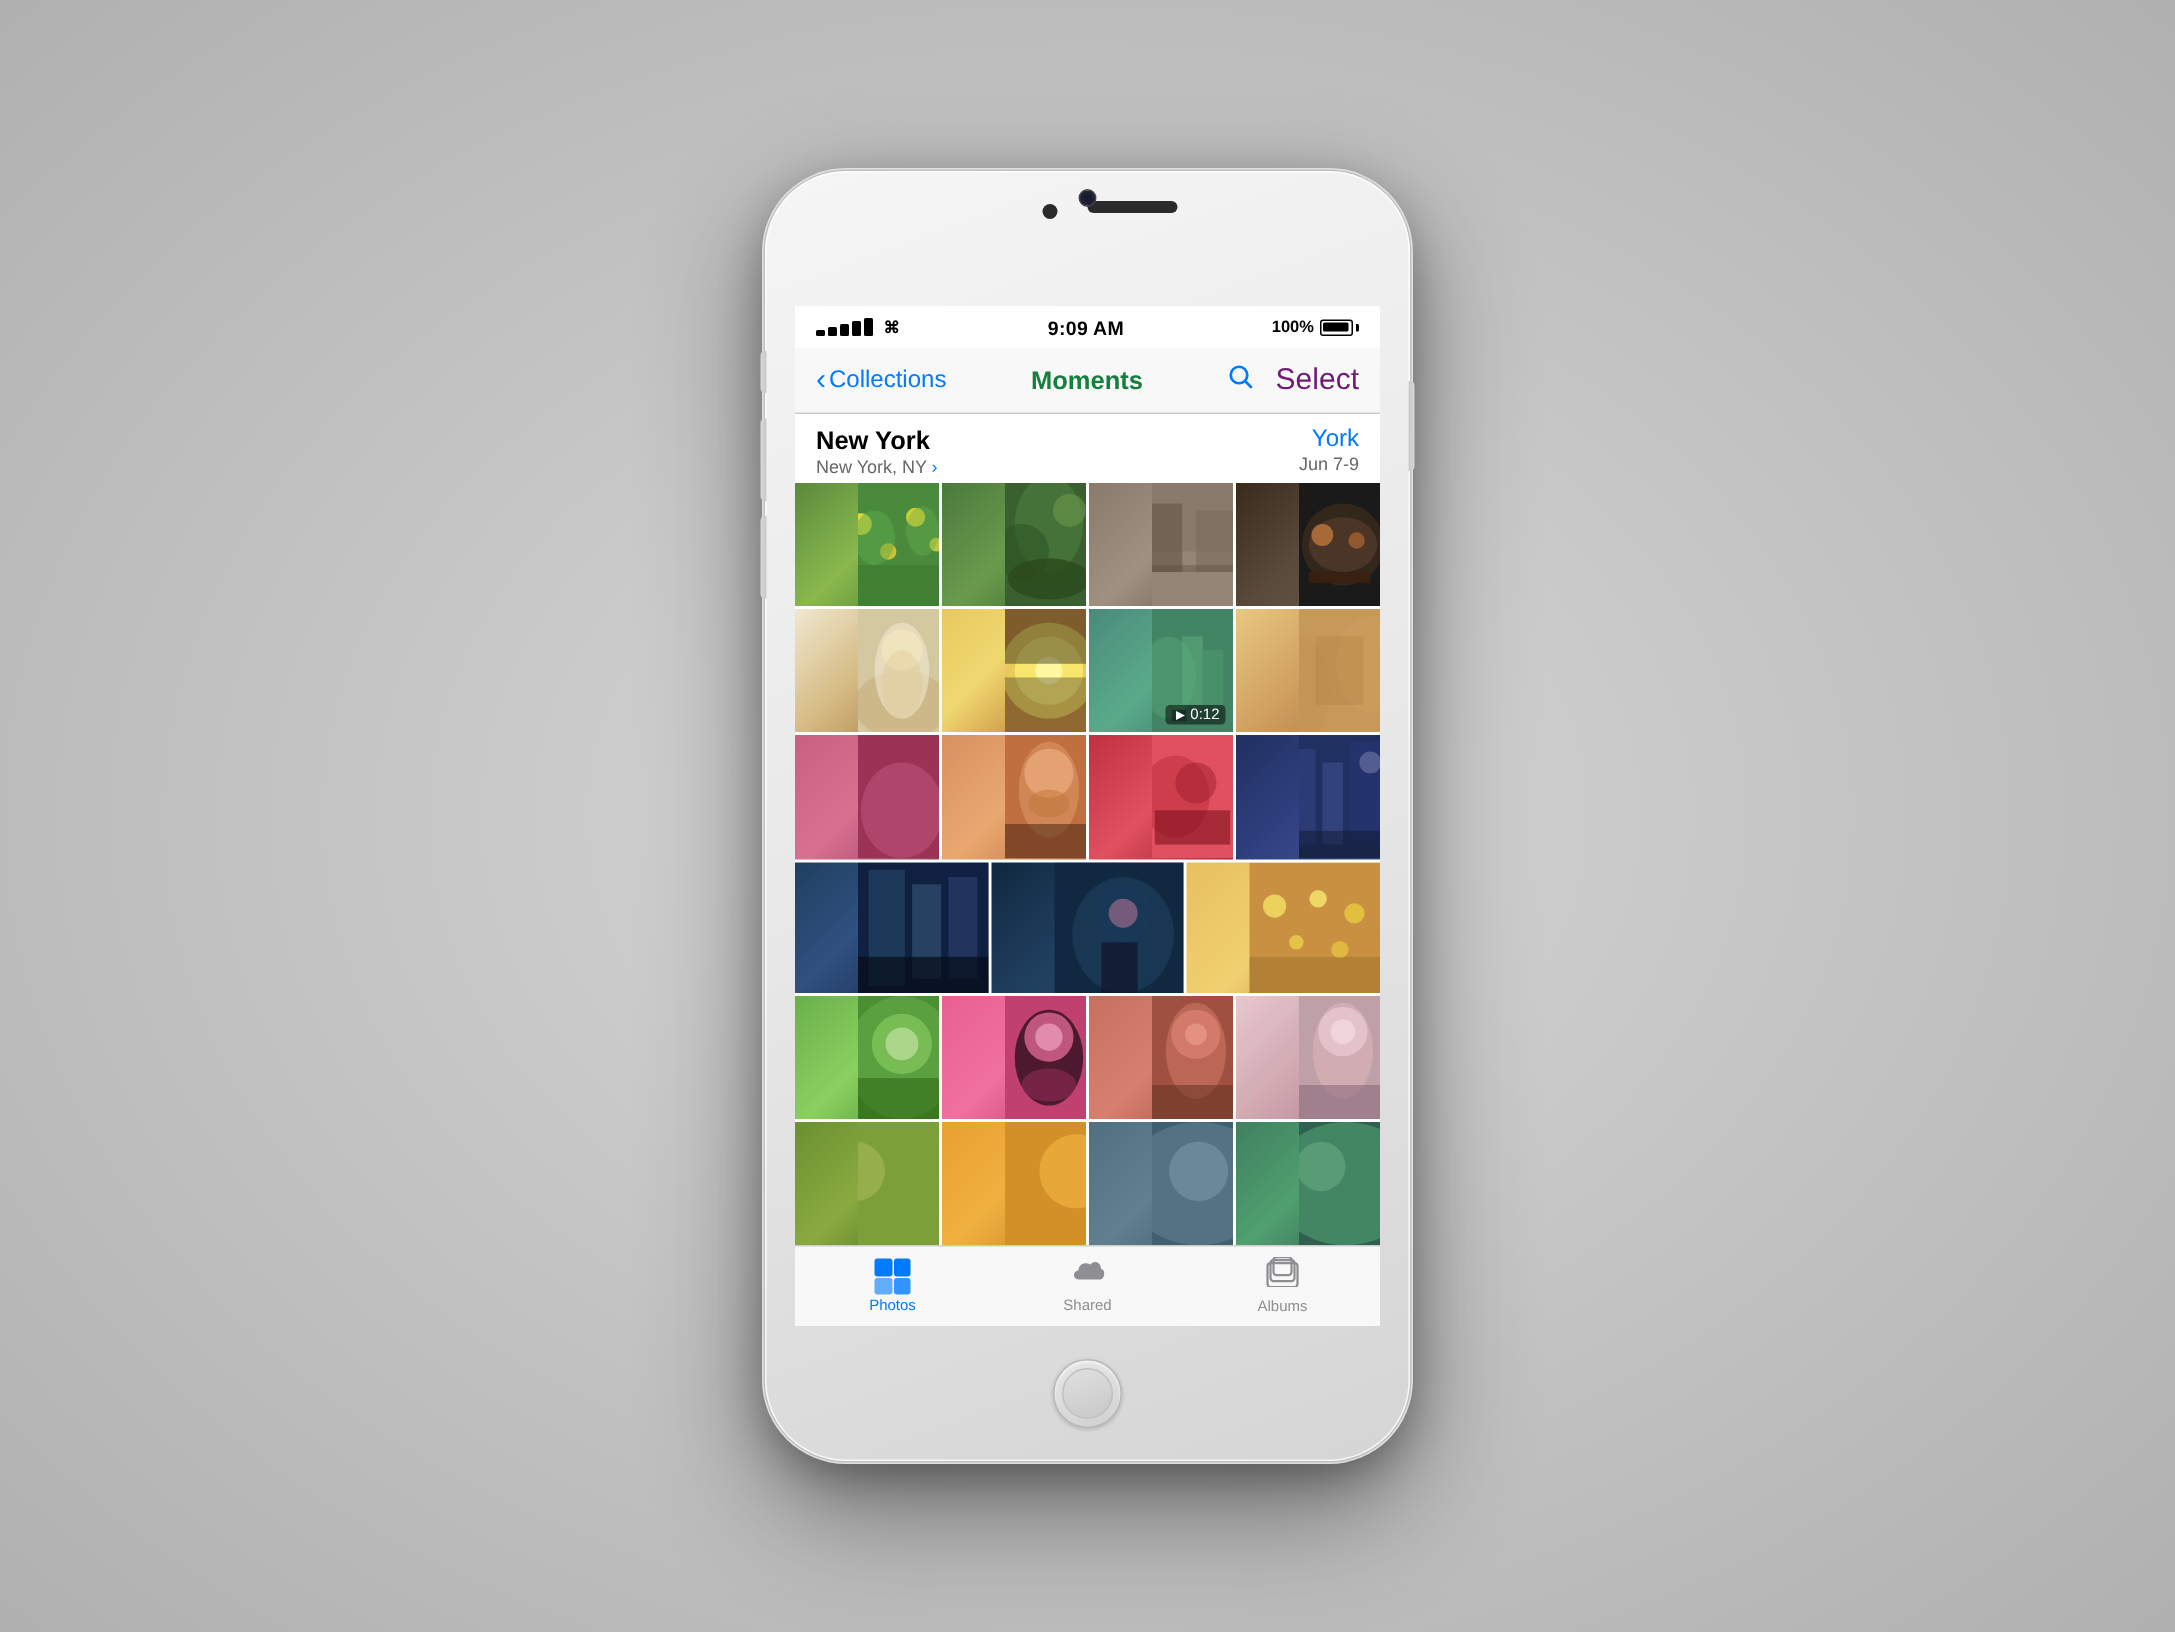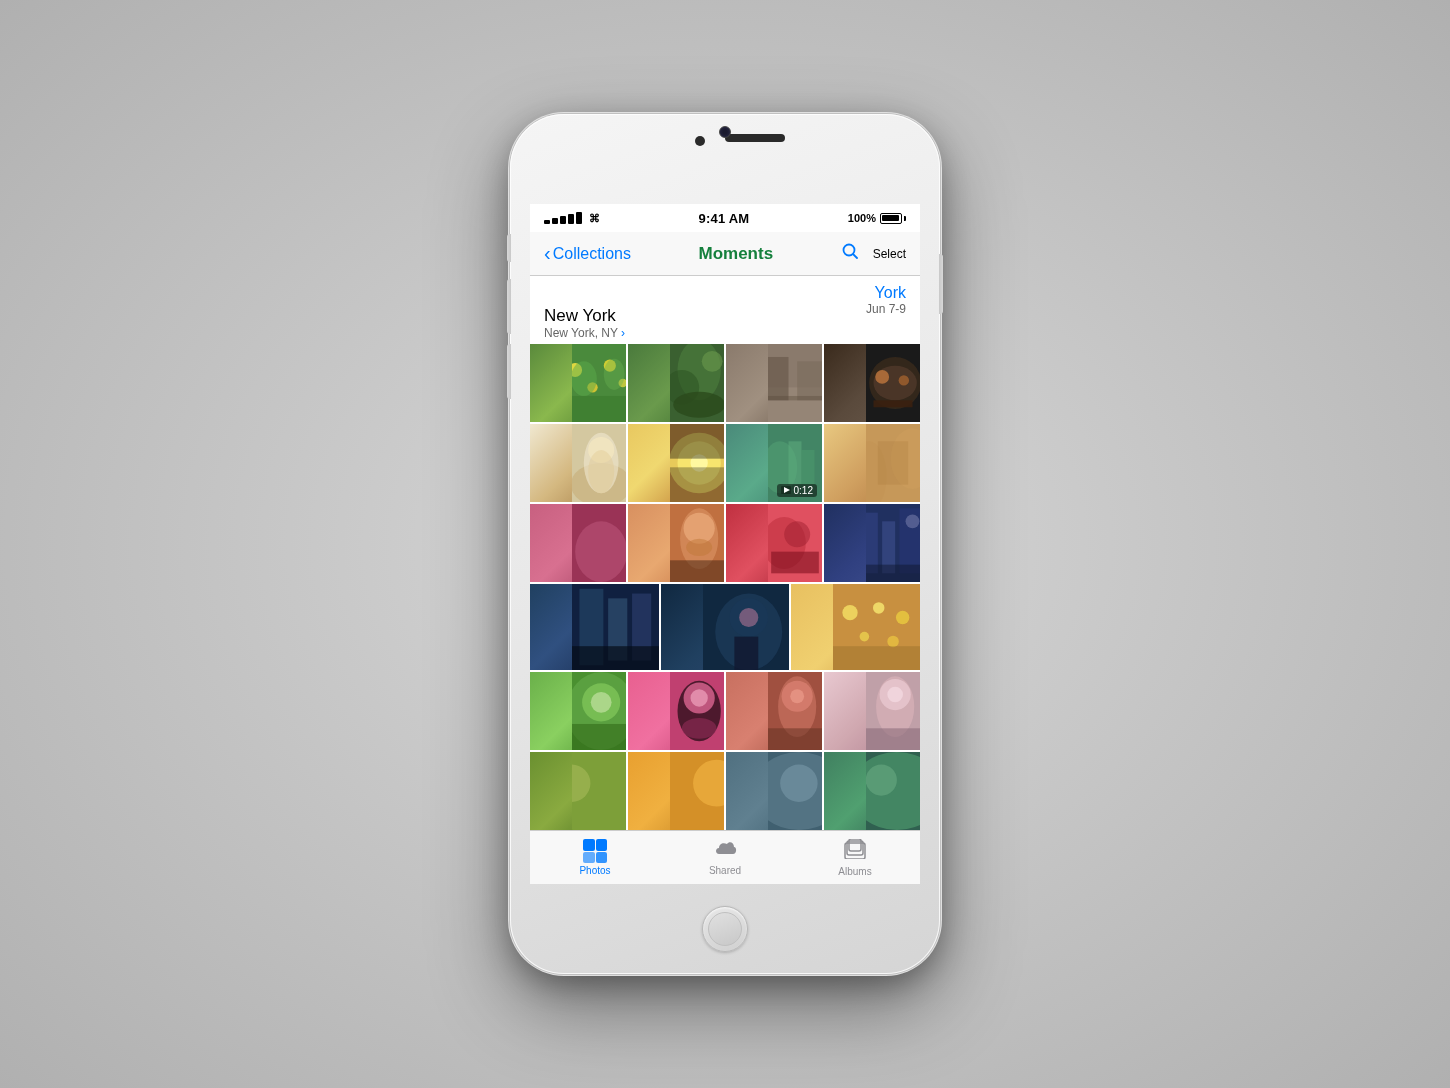--- a/index.html
+++ b/index.html
@@ -207,45 +207,44 @@
       gap: 14px;
     }
 
     .nav-search-icon {
       color: #007AFF;
       font-size: 18px;
       cursor: pointer;
     }
 
     .nav-select {
-      color: #000000;
-      font-size: 12px;
+      color: #701a75;
+      font-size: 20px;
       cursor: pointer;
     }
 
     
     .moment-header {
       padding: 8px 14px 4px;
       display: flex;
       justify-content: space-between;
       align-items: flex-start;
       flex-shrink: 0;
       background: #fff;
     }
 
     .moment-location-group {
       display: flex;
       flex-direction: column;
     }
 
     .moment-city {
       font-size: 17px;
-      font-weight: 400;
+      font-weight: 700;
       color: #000;
-      margin-top: 22px;
     }
 
     .moment-location-detail {
       display: flex;
       align-items: center;
       gap: 3px;
       font-size: 12px;
       color: #666;
     }
 
@@ -497,21 +496,21 @@
       <div class="status-signal">
         <div class="signal-dots">
           <div class="signal-dot" style="height:4px;"></div>
           <div class="signal-dot" style="height:6px;"></div>
           <div class="signal-dot" style="height:8px;"></div>
           <div class="signal-dot" style="height:10px;"></div>
           <div class="signal-dot" style="height:12px;"></div>
         </div>
         <span class="wifi-icon">⌘</span>
       </div>
-      <div class="status-time">9:41 AM</div>
+      <div class="status-time">9:09 AM</div>
       <div class="status-right">
         <span style="font-size:11px;font-weight:600;">100%</span>
         <div class="battery-container">
           <div class="battery-body">
             <div class="battery-fill"></div>
           </div>
           <div class="battery-tip"></div>
         </div>
       </div>
     </div>

